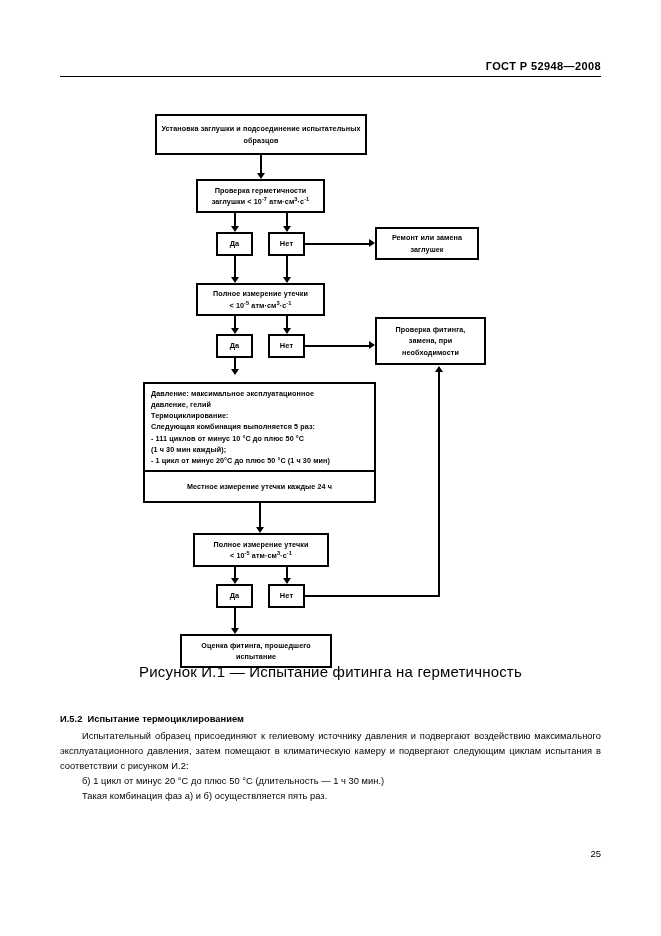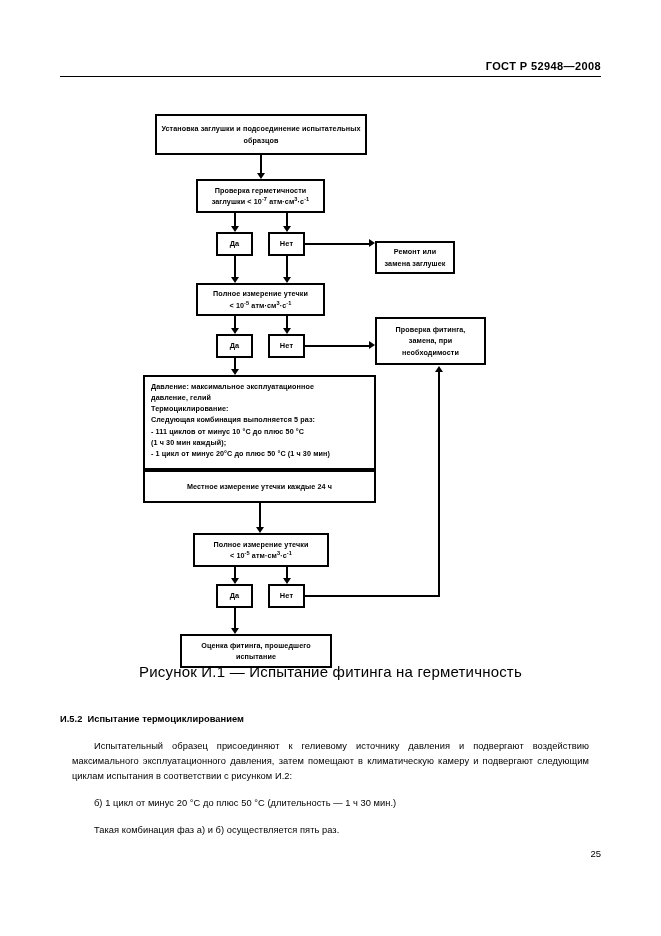--- a/index.html
+++ b/index.html
@@ -56,20 +56,21 @@
     font-size: 7.2px;
     font-weight: bold;
     line-height: 1.55;
     letter-spacing: 0.1px;
     padding: 6px 4px;
   }
   .fig-box.left-align {
     justify-content: center;
     text-align: left;
     padding-left: 6px;
+    margin-top: 7px;
   }
   .fig-box .btxt { display: block; width: 100%; }
   .fig-box sup { font-size: 5.6px; vertical-align: super; line-height: 0; }
 
   .small-box {
     font-size: 7.4px;
   }
 
   
   .vline {
@@ -125,21 +126,21 @@
     line-height: 1.62;
     letter-spacing: 0.05px;
   }
   .sect-head {
     font-weight: bold;
     margin-bottom: 2px;
   }
   .sect-head .num { margin-right: 5px; text-align: right; }
   .para {
     text-align: justify;
-    margin: 12px;
+    margin: 0;
   }
   .para.indent { text-indent: 22px; }
   .para.item { text-indent: 22px; }
 
   .page-num {
     position: absolute;
     left: 0;
     top: 848px;
     width: 601px;
     text-align: right;
@@ -179,21 +180,21 @@
   <div class="fig-box small-box" style="left:216px; top:132px; width:37px; height:24px;">
     <span class="btxt">Да</span>
   </div>
   <div class="fig-box small-box" style="left:268px; top:132px; width:37px; height:24px;">
     <span class="btxt">Нет</span>
   </div>
 
   <div class="hline" style="left:305px; top:143px; width:66px;"></div>
   <div class="arrow-right" style="left:369px; top:139px;"></div>
 
-  <div class="fig-box" style="left:375px; top:141px; width:80px; height:33px;">
+  <div class="fig-box" style="left:375px; top:127px; width:104px; height:33px;">
     <span class="btxt">Ремонт или замена заглушек</span>
   </div>
 
   <div class="vline" style="left:234px; top:156px; height:24px;"></div>
   <div class="arrow-down" style="left:231px; top:177px;"></div>
   <div class="vline" style="left:286px; top:156px; height:24px;"></div>
   <div class="arrow-down" style="left:283px; top:177px;"></div>
 
   <div class="fig-box" style="left:196px; top:183px; width:129px; height:33px;">
     <span class="btxt">

